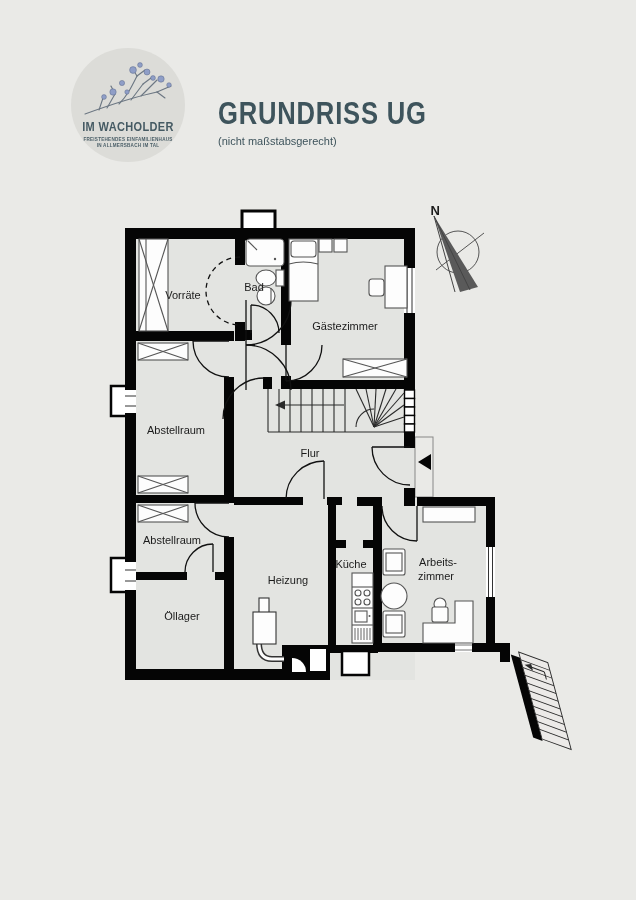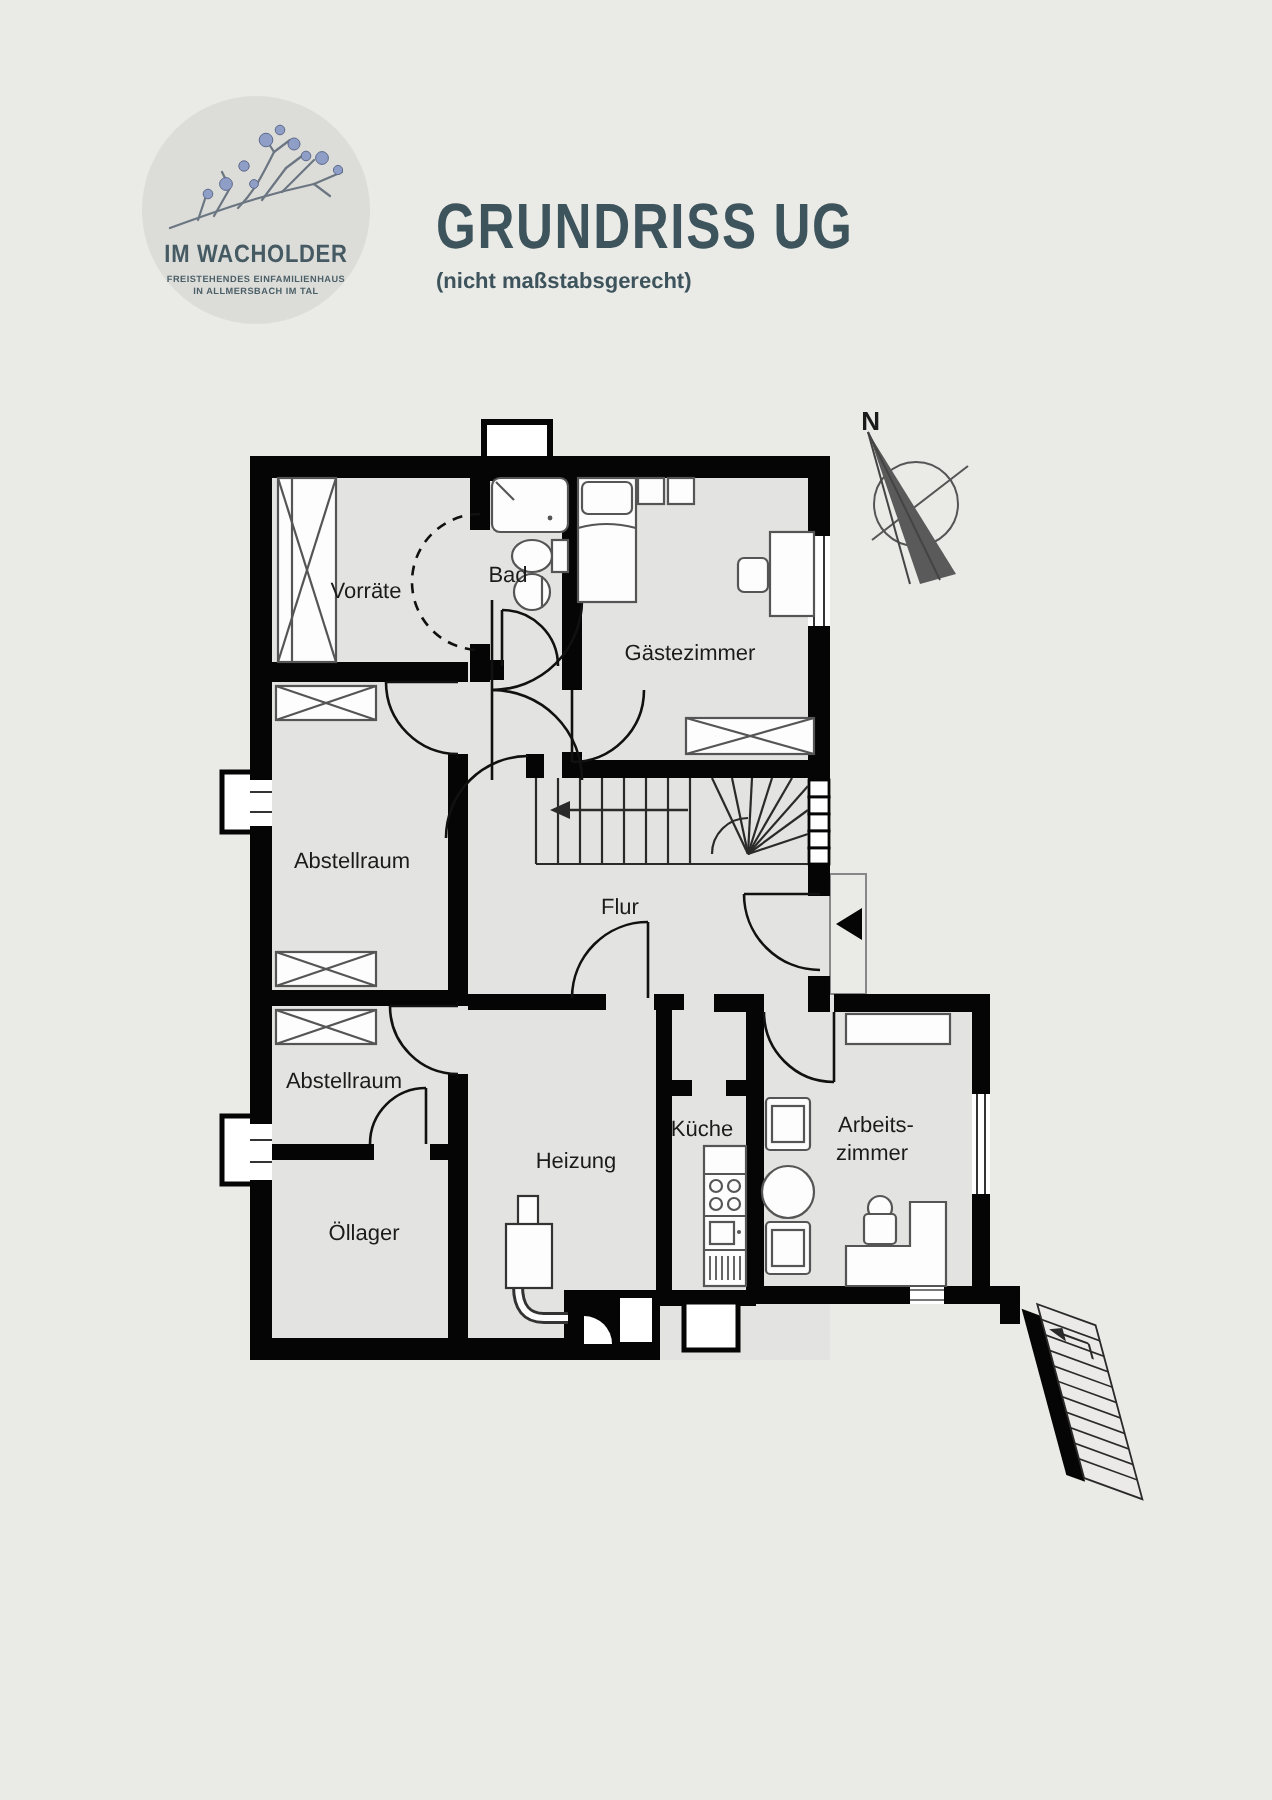--- a/index.html
+++ b/index.html
@@ -9,21 +9,21 @@
         background:#dcdcd8;text-align:center;}
   .logo-branch{position:absolute;left:6px;top:4px;}
   .logo-title{position:absolute;left:0;top:72px;width:114px;font-size:12.5px;font-weight:bold;
         color:#455a63;letter-spacing:.4px;transform:scaleX(.88);}
   .logo-sub{position:absolute;left:0;width:114px;font-size:4.6px;font-weight:bold;color:#4b5f68;
         letter-spacing:.25px;}
   .sub1{top:89px;} .sub2{top:95px;}
   .title-block{position:absolute;left:218px;top:95px;}
   .main-title{font-size:32px;font-weight:bold;color:#3e545c;letter-spacing:1px;
         transform:scaleX(.8);transform-origin:left center;white-space:nowrap;}
-  .sub-title{font-size:11px;font-weight:bold;color:#3e545c;margin-top:3px;}
+  .sub-title{font-size:11px;font-weight:normal;color:#3e545c;margin-top:3px;}
   svg text.room{font-size:11px;fill:#1b1b1b;}
   svg text.north{font-size:13px;font-weight:bold;fill:#1b1b1b;}
 </style>
 </head>
 <body>
 
 <div class="page">
 
   <div class="logo">
     <svg class="logo-branch" width="102" height="74" viewBox="0 0 102 74">

